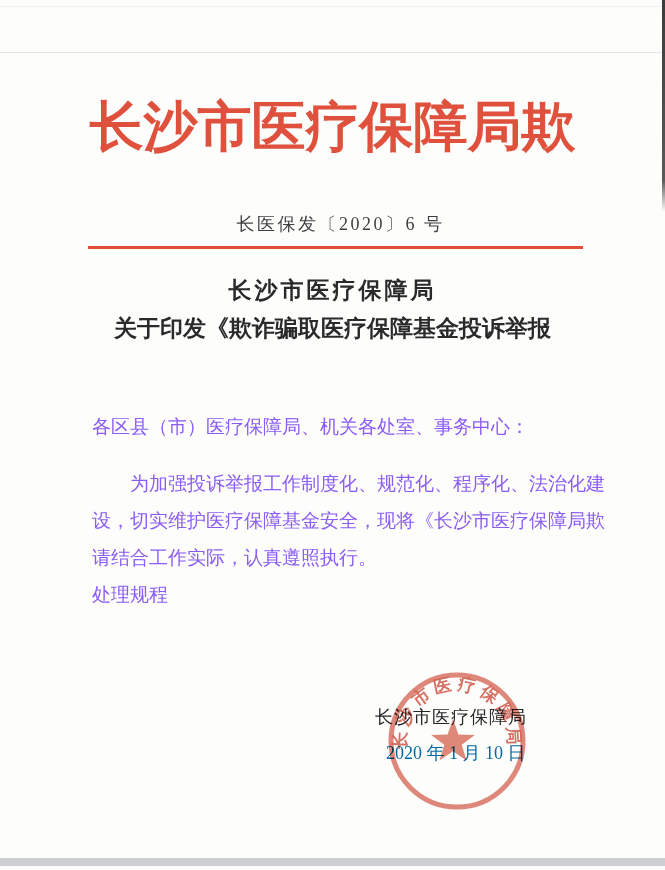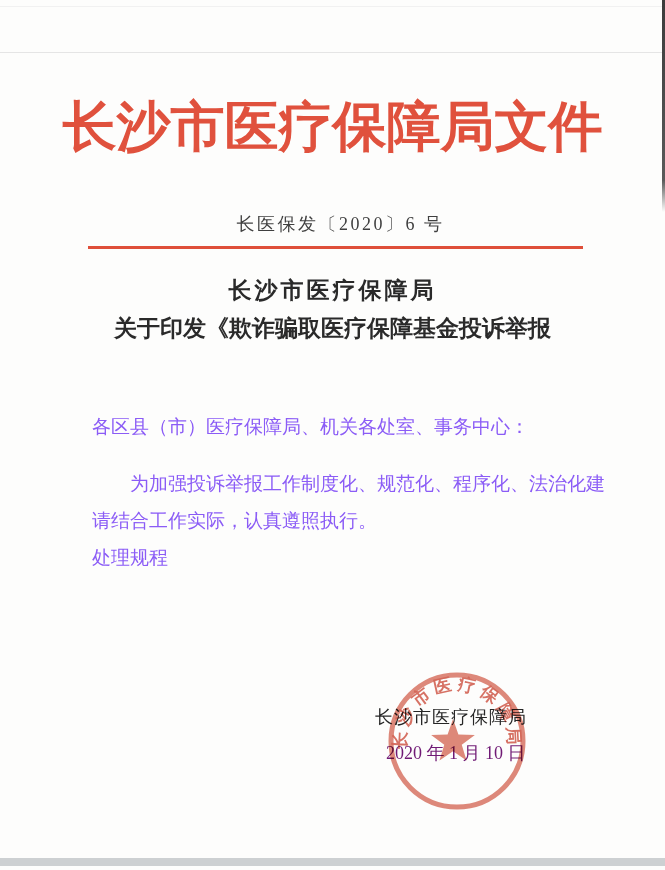--- a/index.html
+++ b/index.html
@@ -65,21 +65,21 @@
 
   
   .signer-name {
     top: 704px; left: 375px;
     font-size: 18px; line-height: 26px; letter-spacing: 1px;
     color: #262626; white-space: nowrap;
   }
   .issue-date {
     top: 740px; left: 386px;
     font-size: 18px; line-height: 26px;
-    color: #701a75; white-space: nowrap;
+    color: #0369a1; white-space: nowrap;
   }
 
   
   .seal {
     top: 661px; left: 377px; width: 160px; height: 160px;
     mix-blend-mode: multiply;
     opacity: 0.88;
   }
   .seal text {
     font-family: "Liberation Serif", "DejaVu Serif", serif;
@@ -89,34 +89,35 @@
 </head>
 <body>
 
 <div class="page">
 
   <div class="abs scan-line-1"></div>
   <div class="abs scan-line-2"></div>
   <div class="abs scan-edge-right"></div>
   <div class="abs scan-edge-bottom"></div>
 
-  <div class="abs agency-header">长沙市医疗保障局文件</div>
+  <div class="abs agency-header">长沙市医疗保障局欺</div>
 
   <div class="abs doc-number">长医保发〔2020〕6 号</div>
 
   <div class="abs red-rule"></div>
 
   <div class="abs doc-title">
     <div class="t-line spaced">长沙市医疗保障局</div>
     <div class="t-line">关于印发《欺诈骗取医疗保障基金投诉举报</div>
   </div>
 
   <div class="abs body-block">
     <div class="b-line">各区县（市）医疗保障局、机关各处室、事务中心：</div>
     <div class="b-line indent">为加强投诉举报工作制度化、规范化、程序化、法治化建</div>
+    <div class="b-line">设，切实维护医疗保障基金安全，现将《长沙市医疗保障局欺</div>
     <div class="b-line">请结合工作实际，认真遵照执行。</div>
     <div class="b-line">处理规程</div>
   </div>
 
   <div class="abs signer-name">长沙市医疗保障局</div>
   <div class="abs issue-date">2020 年 1 月 10 日</div>
 
   <svg class="abs seal" viewBox="0 0 160 160">
     <circle cx="80" cy="80" r="66" fill="none" stroke="#d4604e" stroke-width="5" opacity="0.85"></circle>
     <defs>

